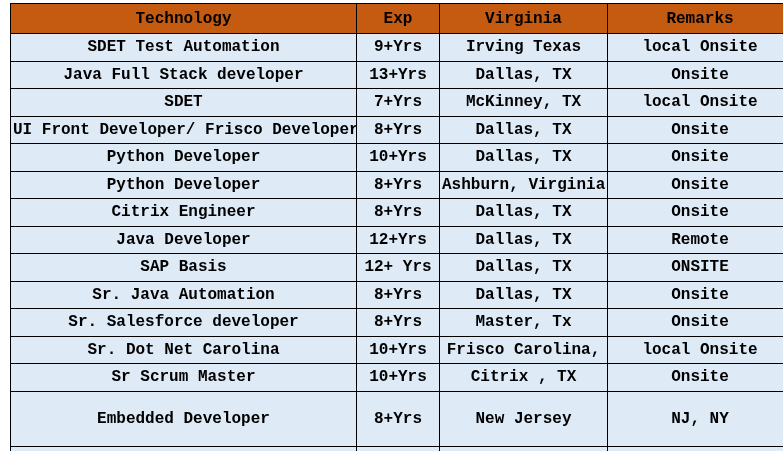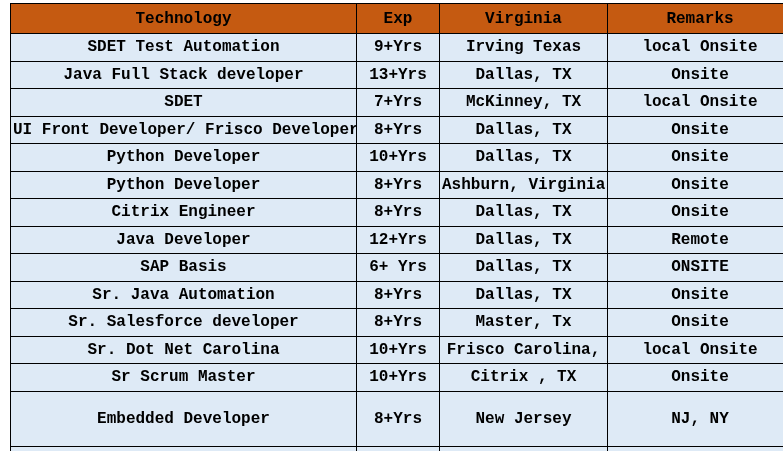--- a/index.html
+++ b/index.html
@@ -116,21 +116,21 @@
           <td>Onsite</td>
         </tr>
         <tr>
           <td>Java Developer</td>
           <td>12+Yrs</td>
           <td>Dallas, TX</td>
           <td>Remote</td>
         </tr>
         <tr>
           <td>SAP Basis</td>
-          <td>6+ Yrs</td>
+          <td>12+ Yrs</td>
           <td>Dallas, TX</td>
           <td>ONSITE</td>
         </tr>
         <tr>
           <td>Sr. Java Automation</td>
           <td>8+Yrs</td>
           <td>Dallas, TX</td>
           <td>Onsite</td>
         </tr>
         <tr>

